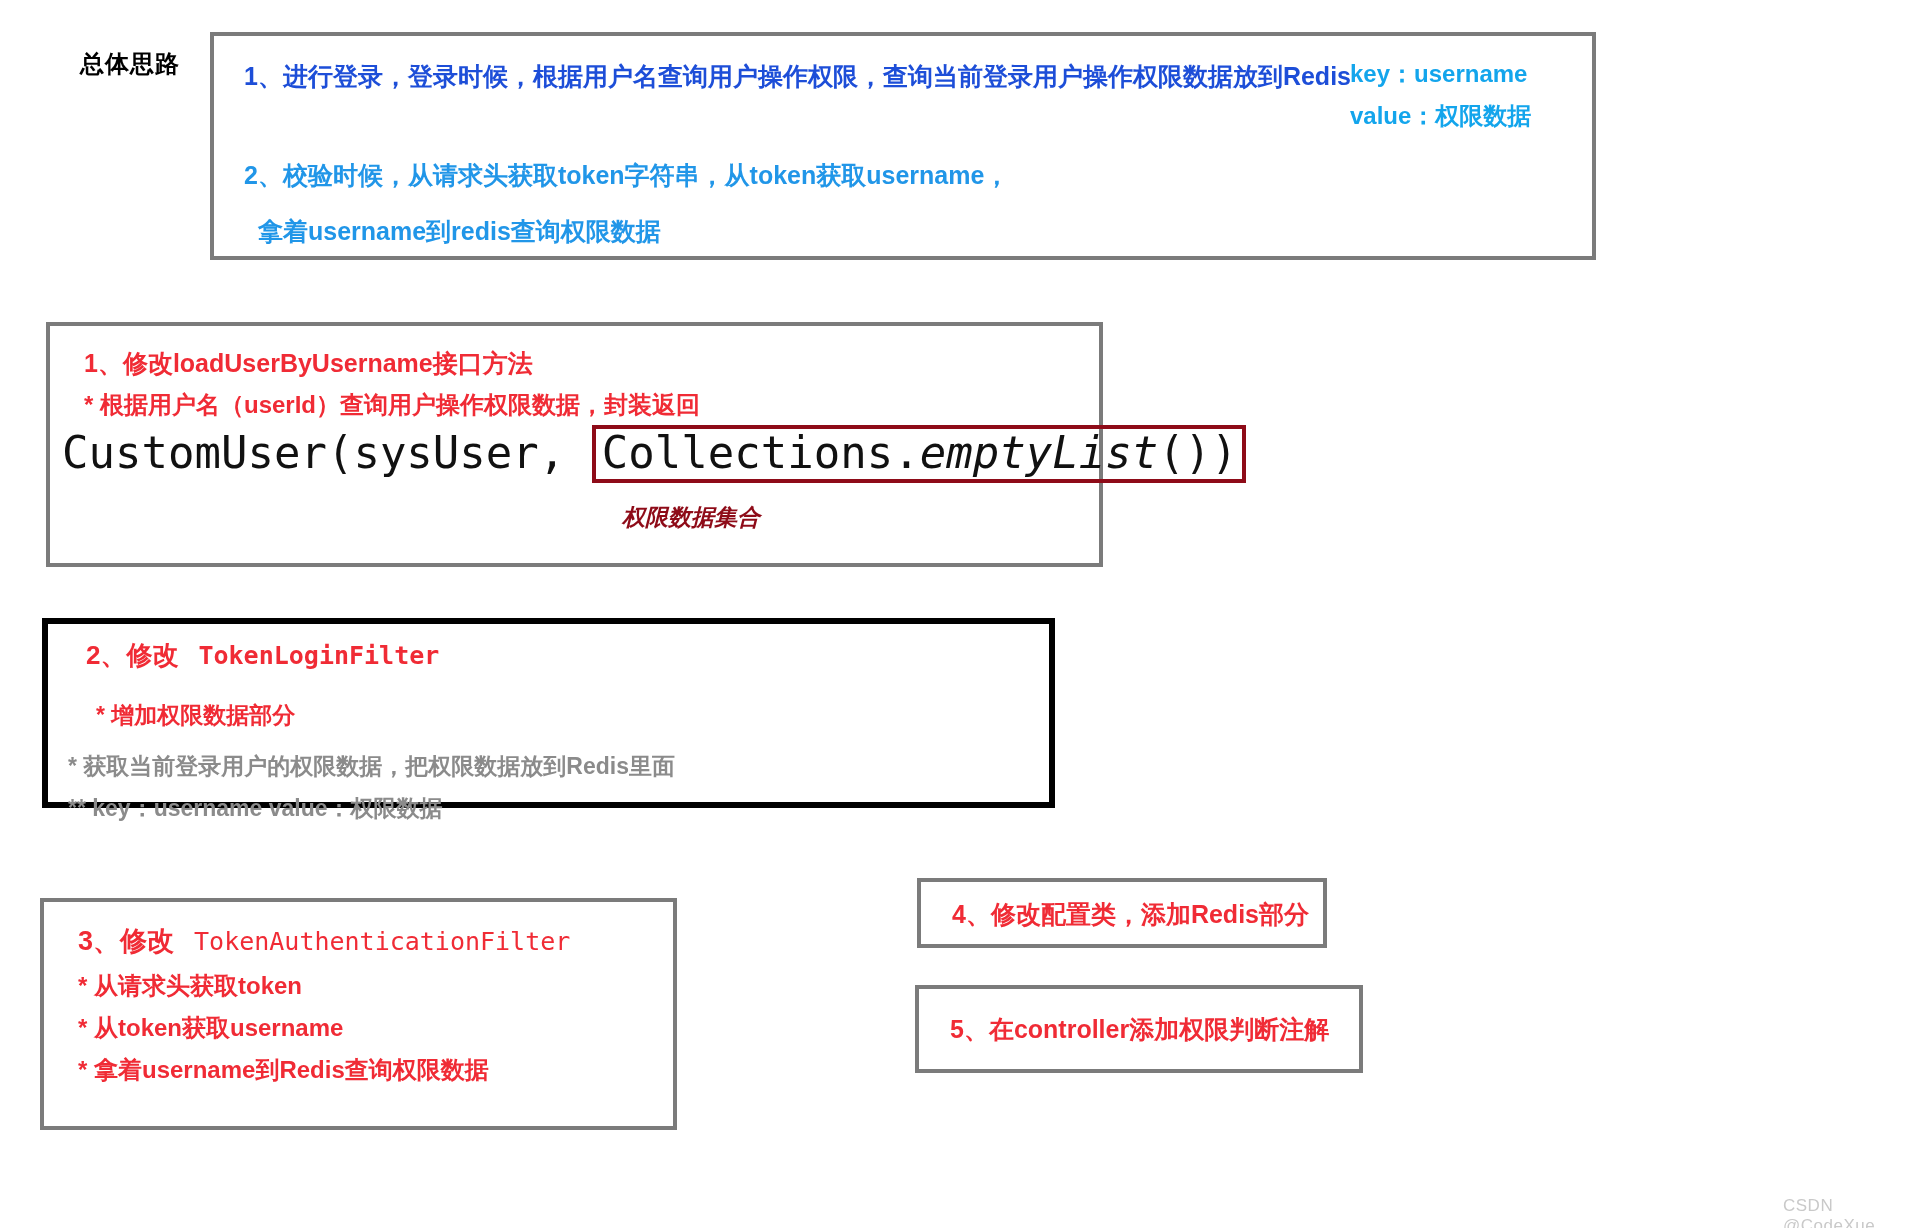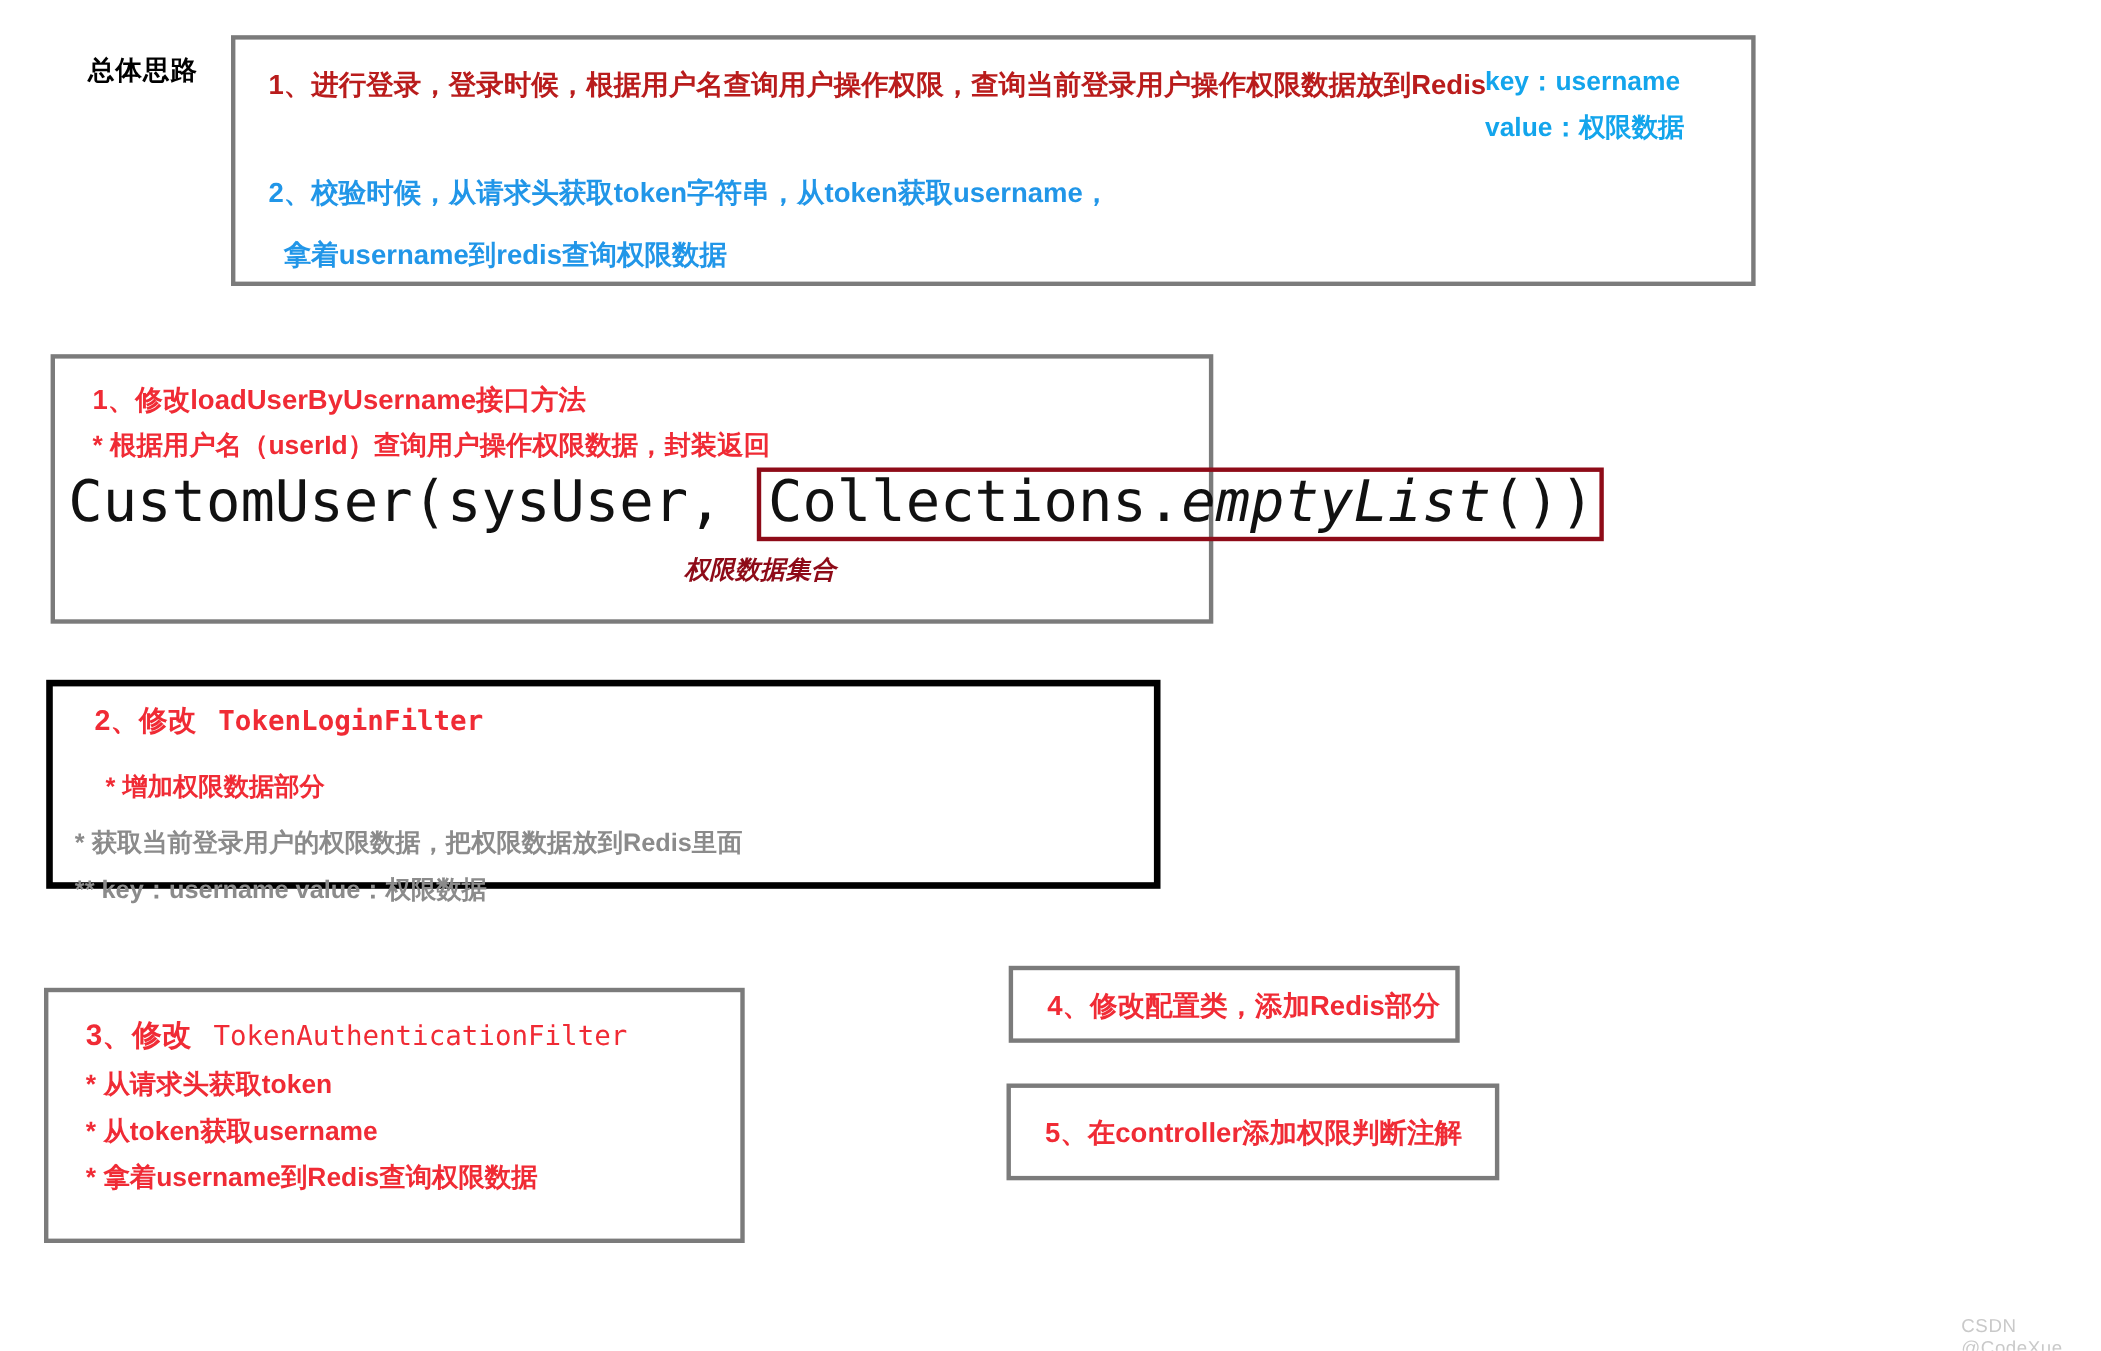--- a/index.html
+++ b/index.html
@@ -42,36 +42,36 @@
     color: #000000;
     letter-spacing: 1px;
   }
 
   
   .tline {
     position: absolute;
     white-space: nowrap;
     font-weight: bold;
   }
-  .c-green  { color: #b91c1c; }
+  .c-green  { color: #1d4ed8; }
   .c-blue   { color: #2196e8; }
   .c-cyan   { color: #13a5ec; }
   .c-red    { color: #f02b35; margin-left: 20px; }
   .c-dkred  { color: #8e0b18; }
   .c-gray   { color: #8b8b8b; }
 
   .mono {
     font-family: "DejaVu Sans Mono", "Liberation Mono", monospace;
   }
 
   
   .codeline {
     position: absolute;
     font-family: "DejaVu Sans Mono", "Liberation Mono", monospace;
-    font-size: 52px;
+    font-size: 44px;
     color: #111111;
     white-space: pre;
     letter-spacing: 0px;
   }
   .code-hl {
     border: 4px solid #8e0b18;
     padding: 1px 4px 3px 6px;
     box-sizing: border-box;
     display: inline-block;
     line-height: 1.05;

